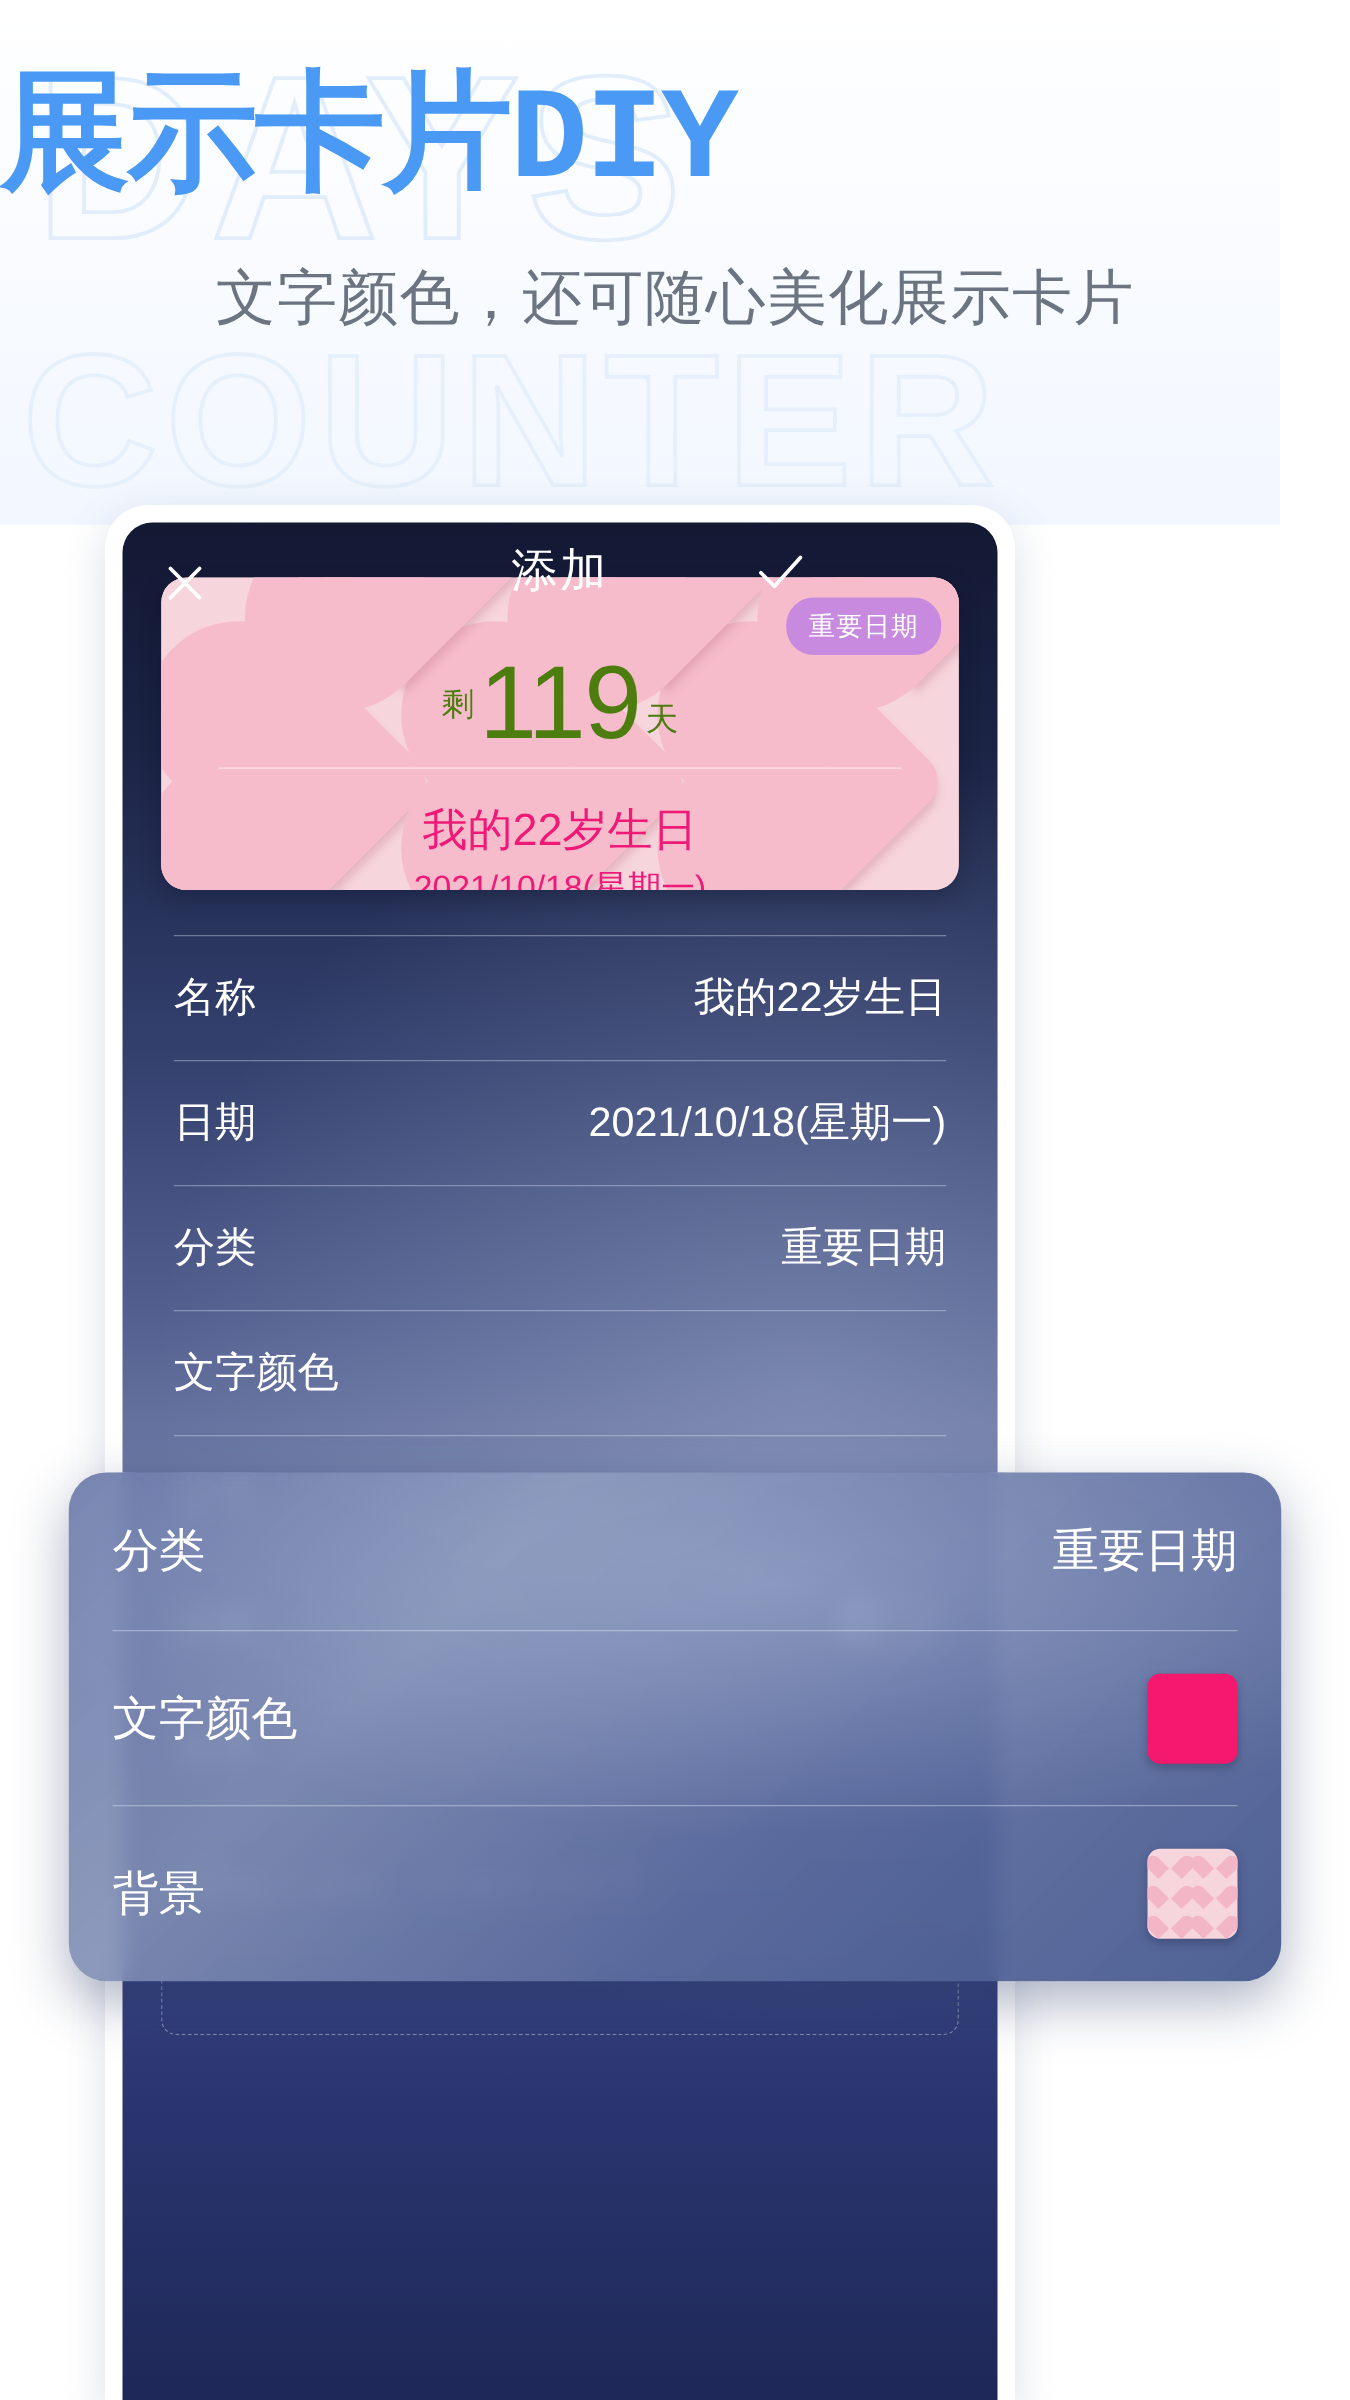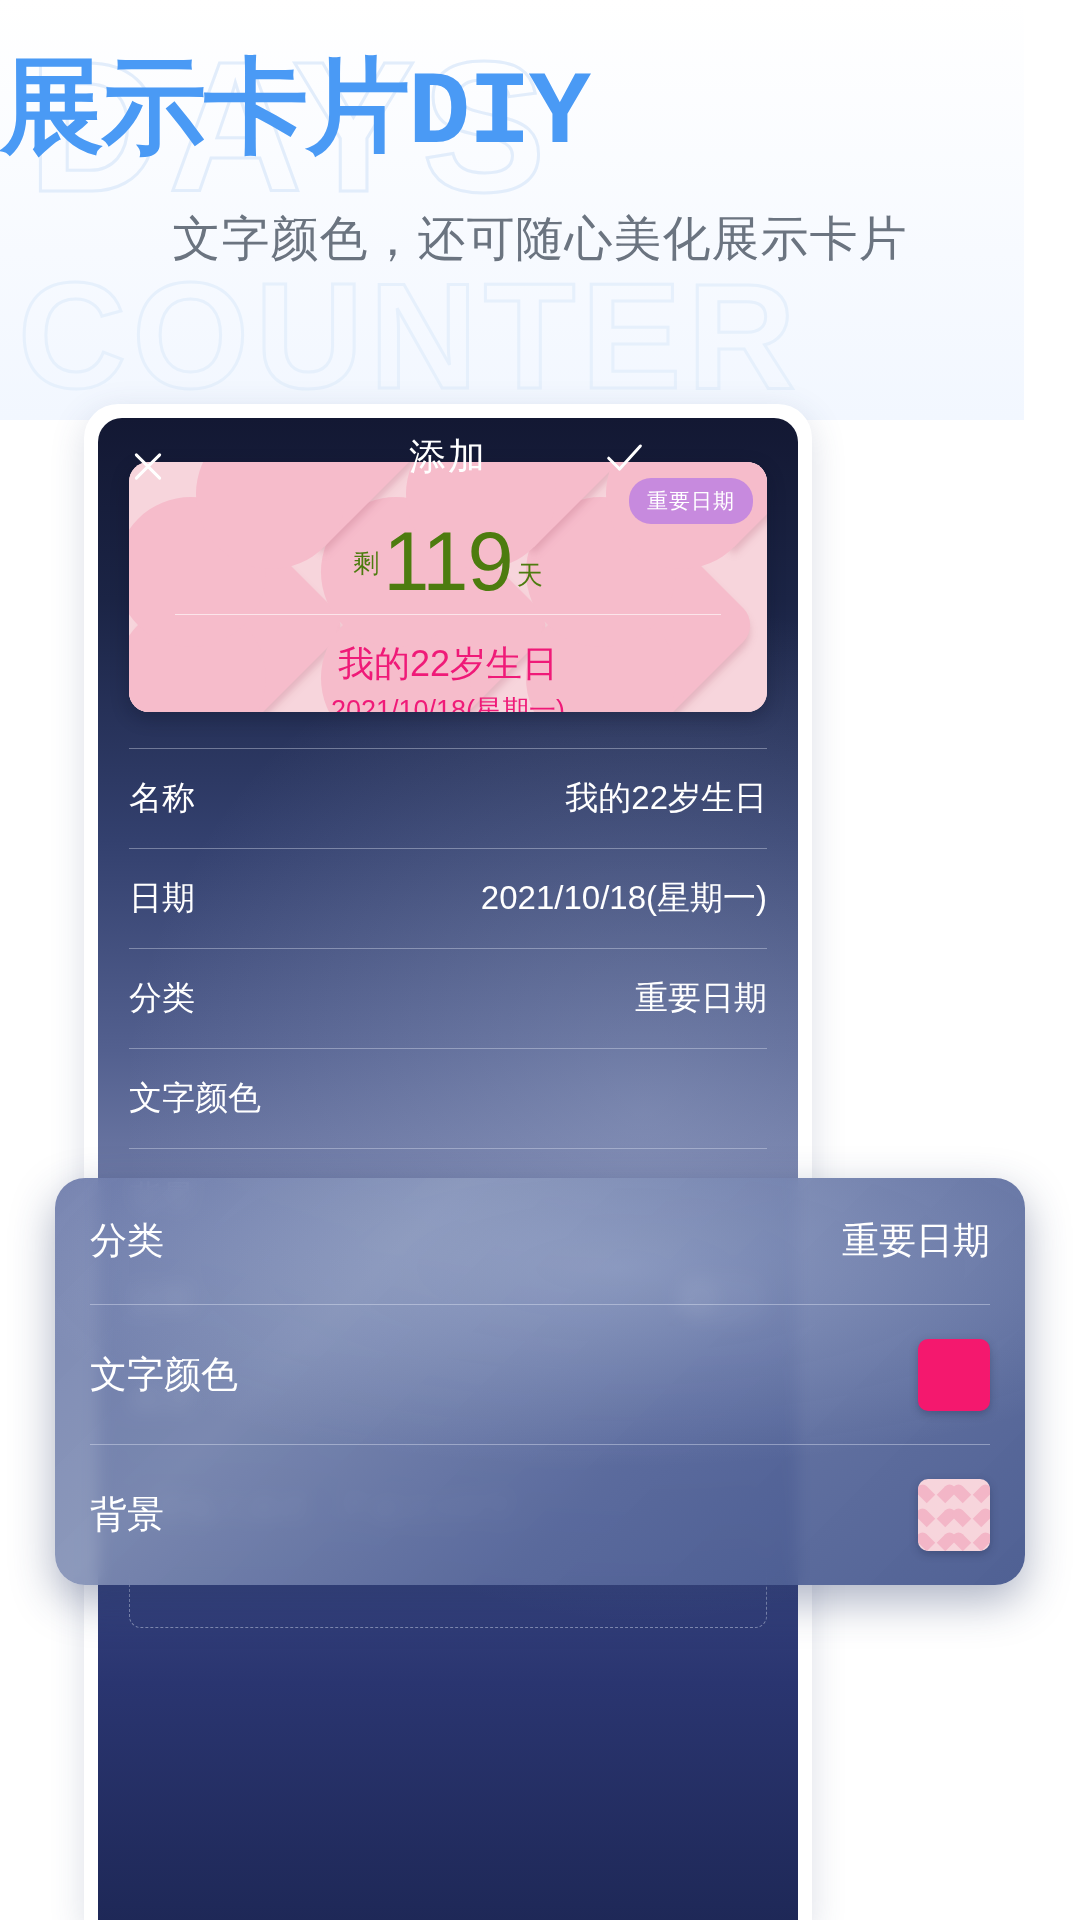--- a/index.html
+++ b/index.html
@@ -162,21 +162,21 @@
     position:absolute; left:0; top:230px; width:638px; z-index:5;
     text-align:center; font-size:27px; color:#ef1a78; white-space:nowrap;
   }
 
   
   .form{
     position:absolute; left:0; top:330px; width:700px; z-index:2;
   }
   .row{
     position:relative; height:100px;
-    margin:0 31px;
+    margin:0 41px;
     display:flex; align-items:center; justify-content:space-between;
     border-top:1px solid rgba(226,232,245,.38);
   }
   .row .lbl{ font-size:33px; color:#ffffff; white-space:nowrap; }
   .row .val{ font-size:33px; color:#ffffff; white-space:nowrap; }
 
   .toggle{
     width:92px; height:48px; border-radius:24px;
     background:rgba(226,232,245,.55);
     position:relative;

